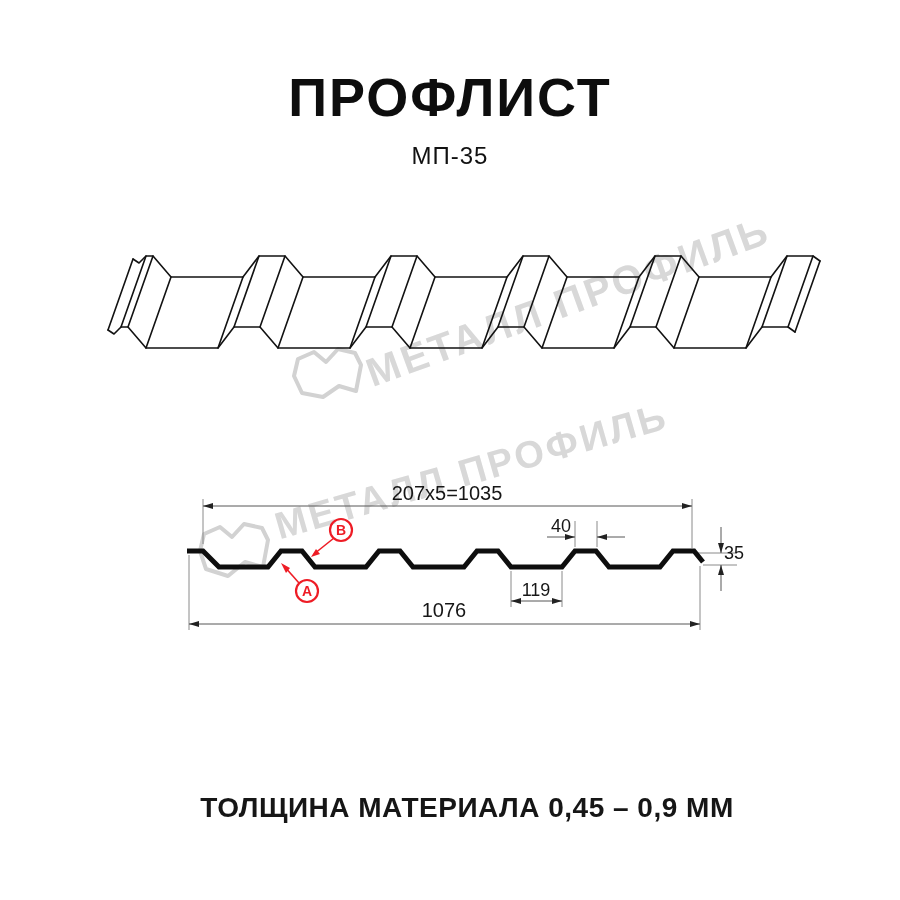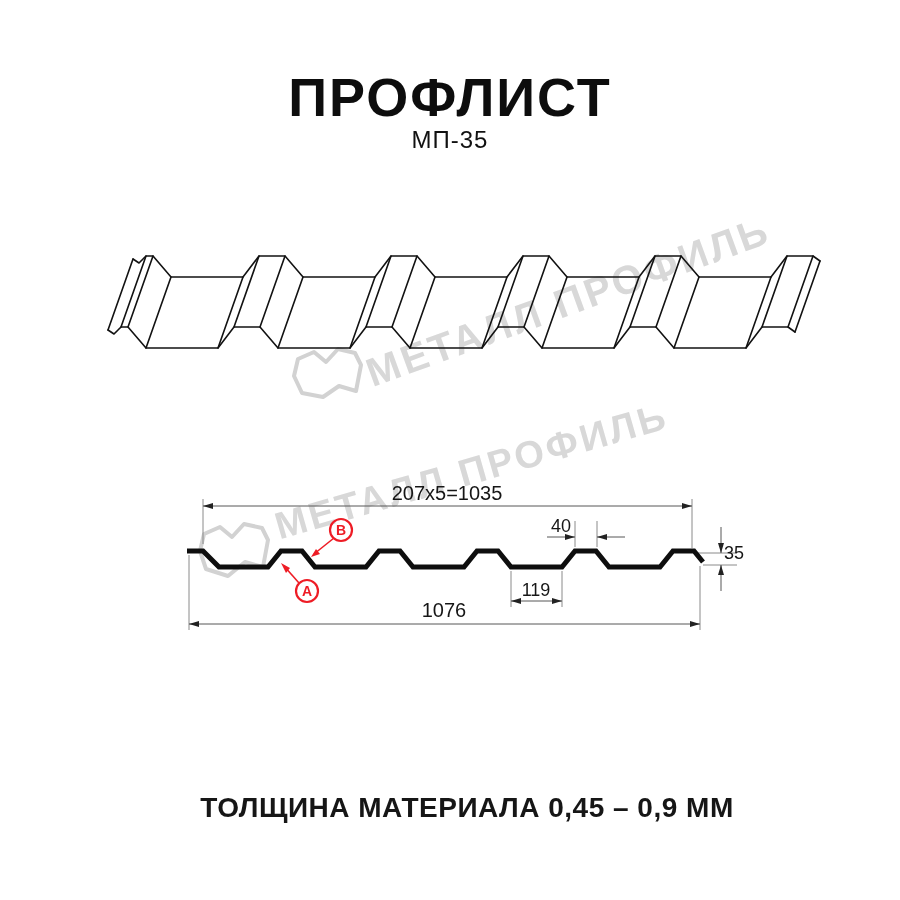--- a/index.html
+++ b/index.html
@@ -7,21 +7,21 @@
     width:900px;height:900px;position:relative;overflow:hidden;
     background:#ffffff;
     font-family:"Liberation Sans", sans-serif;
   }
   .header{position:absolute;left:0;top:70px;width:900px;text-align:center;}
   .title{
     font-size:54px;font-weight:800;letter-spacing:2px;color:#0d0d0d;
     line-height:1.0;
   }
   .subtitle{
-    margin-top:2px;font-size:24px;font-weight:500;letter-spacing:1px;color:#111;
+    margin-top:18px;font-size:24px;font-weight:500;letter-spacing:1px;color:#111;
   }
   .caption{
     position:absolute;left:17px;top:792px;width:900px;text-align:center;
     font-size:28px;font-weight:600;letter-spacing:0.5px;color:#161616;
   }
   .wm-text{
     position:absolute;z-index:1;color:#d8d8d8;font-weight:700;
     white-space:nowrap;letter-spacing:3px;
     transform-origin:left center;
   }

